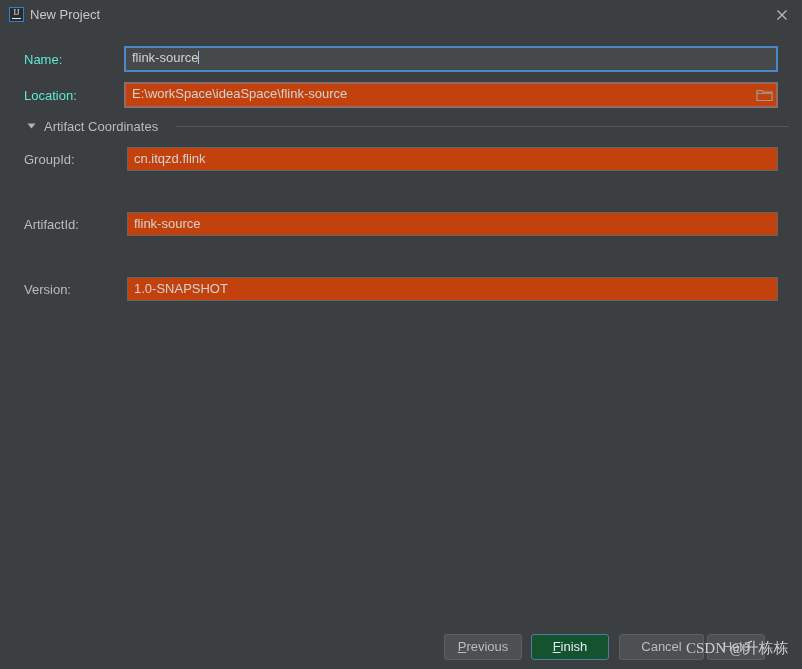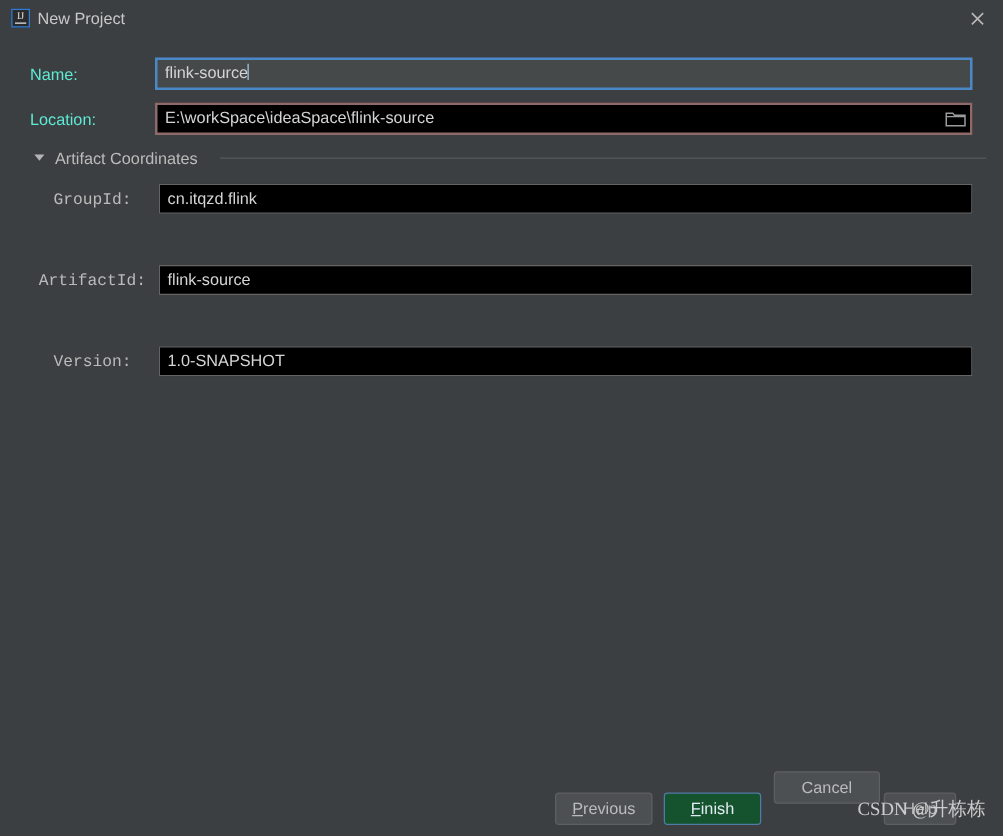--- a/index.html
+++ b/index.html
@@ -76,28 +76,27 @@
     line-height: 17px;
     color: #5eead4;
     white-space: nowrap;
   }
   .lbl-right {
     position: absolute;
     font-size: 13px;
     line-height: 17px;
     color: #bbbbbb;
     white-space: nowrap;
-    text-align: center;
-    font-family: Liberation Mono, monospace;
+    text-align: left;
   }
 
   .field {
     position: absolute;
     box-sizing: border-box;
-    background: #000000;
+    background: #c2410c;
     border: 1px solid #646464;
     font-size: 13px;
     line-height: 22px;
     color: #d4d4d4;
     padding: 0 6px;
     white-space: nowrap;
     overflow: hidden;
   }
   .field.focused {
     background: #45494a;
@@ -231,18 +230,18 @@
   <div class="lbl-right" style="left:24px; top:251px; width:100px;">Version:</div>
   <div class="field" style="left:127px; top:247px; width:651px; height:24px;"><span>1.0-SNAPSHOT</span></div>
 
 </div>
 
 <div>
   <div class="btn" style="left:444px; top:634px; width:78px;"><span class="mn">P</span><span>revious</span></div>
 
   <div class="btn primary" style="left:531px; top:634px; width:78px;"><span class="mn">F</span><span>inish</span></div>
 
-  <div class="btn" style="left:619px; top:617px; width:85px;"><span>Cancel</span></div>
+  <div class="btn" style="left:619px; top:634px; width:85px;"><span>Cancel</span></div>
 
   <div class="btn" style="left:707px; top:634px; width:58px;"><span>Help</span></div>
 </div>
 
 <div class="watermark">CSDN @升栋栋</div>
 
 </body></html>

